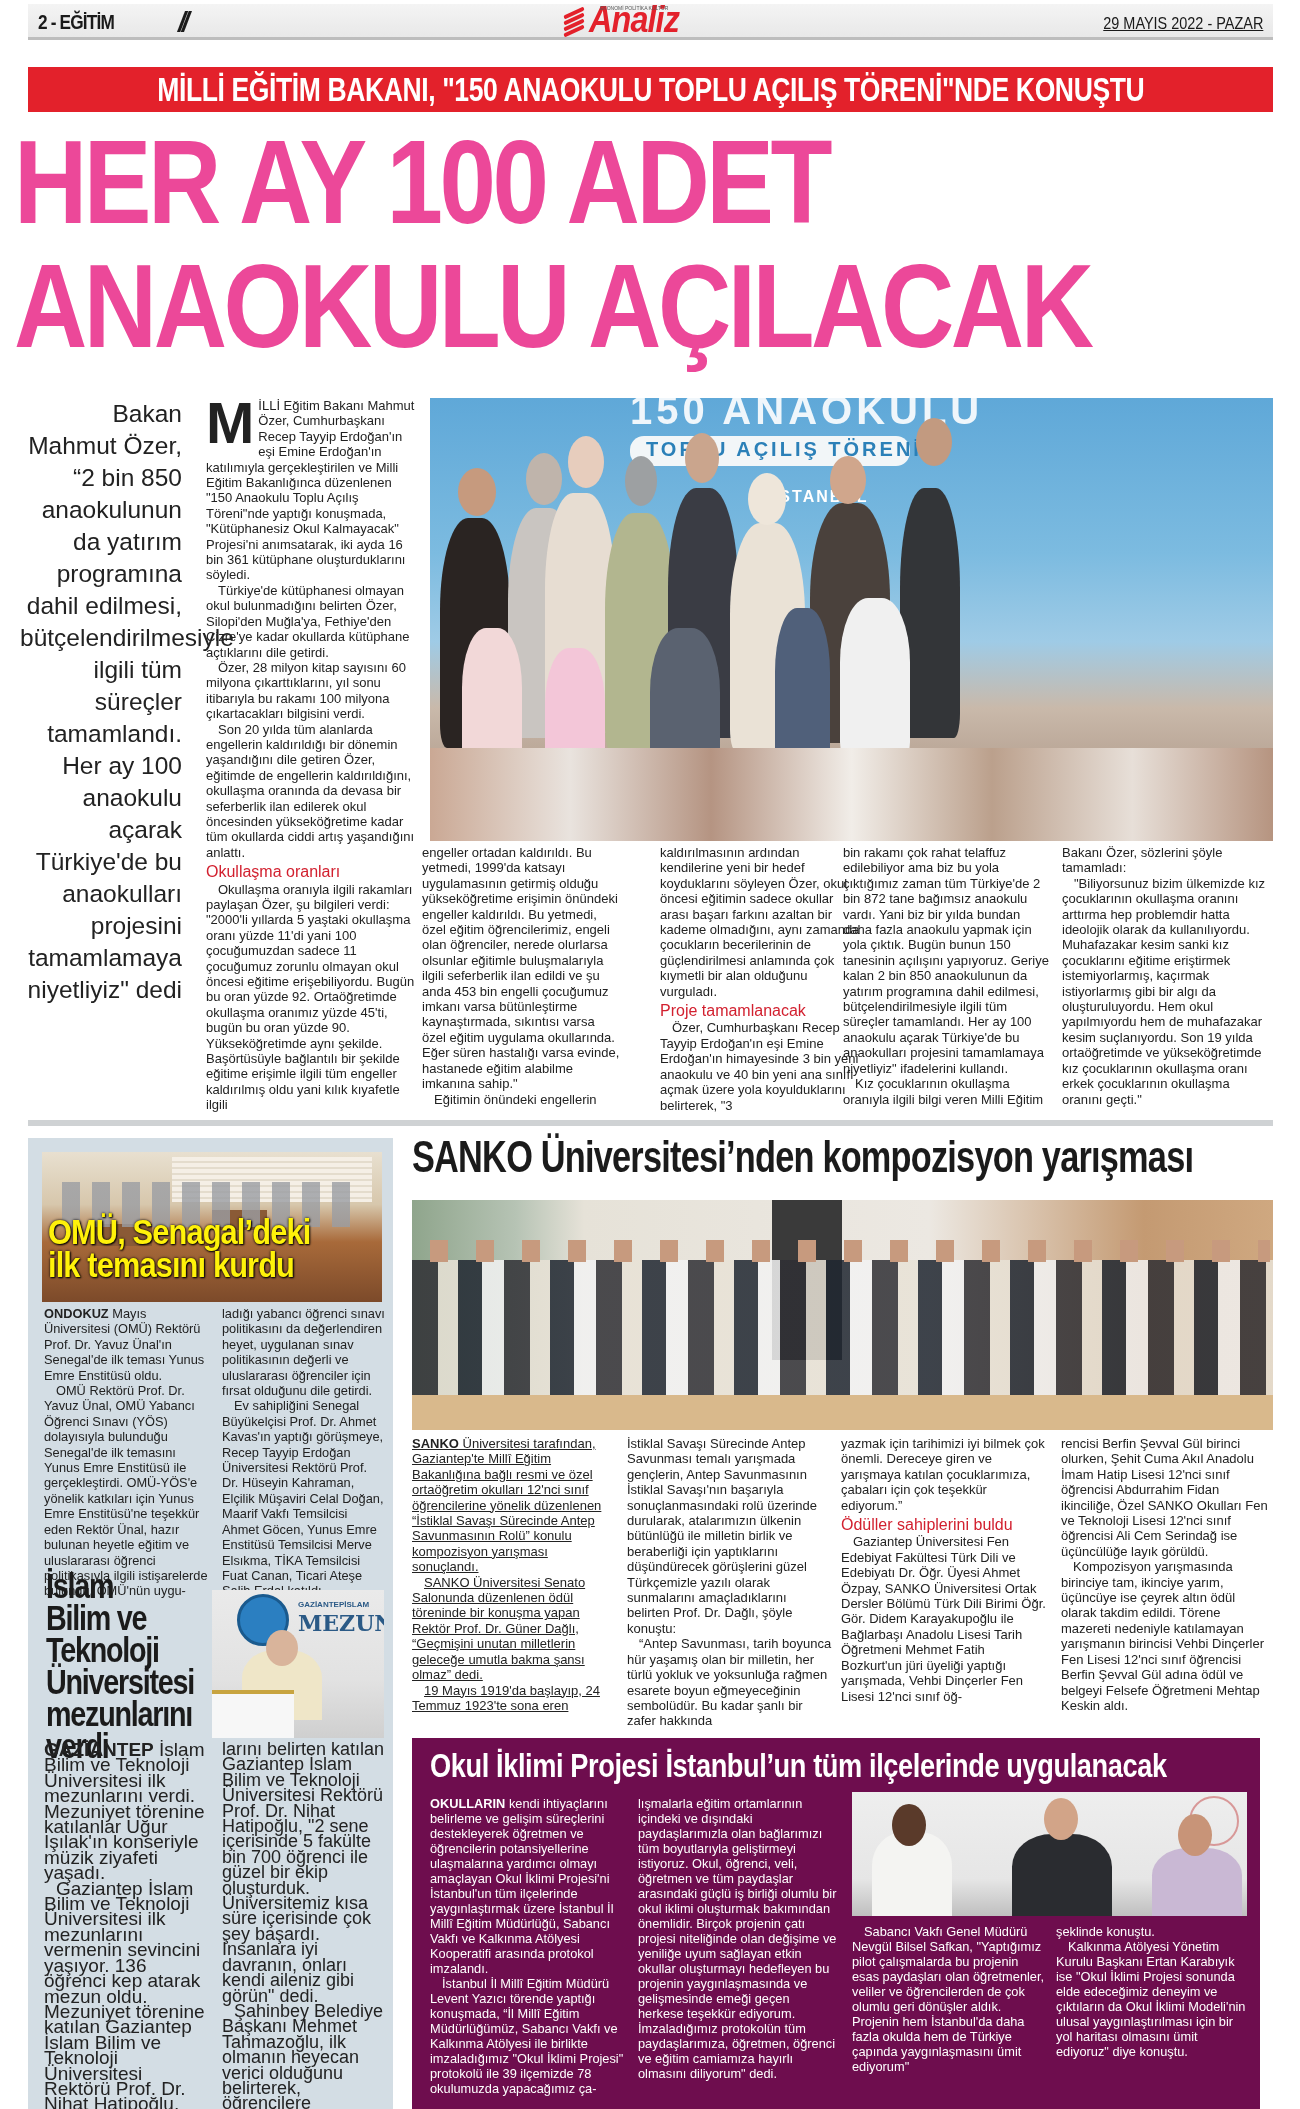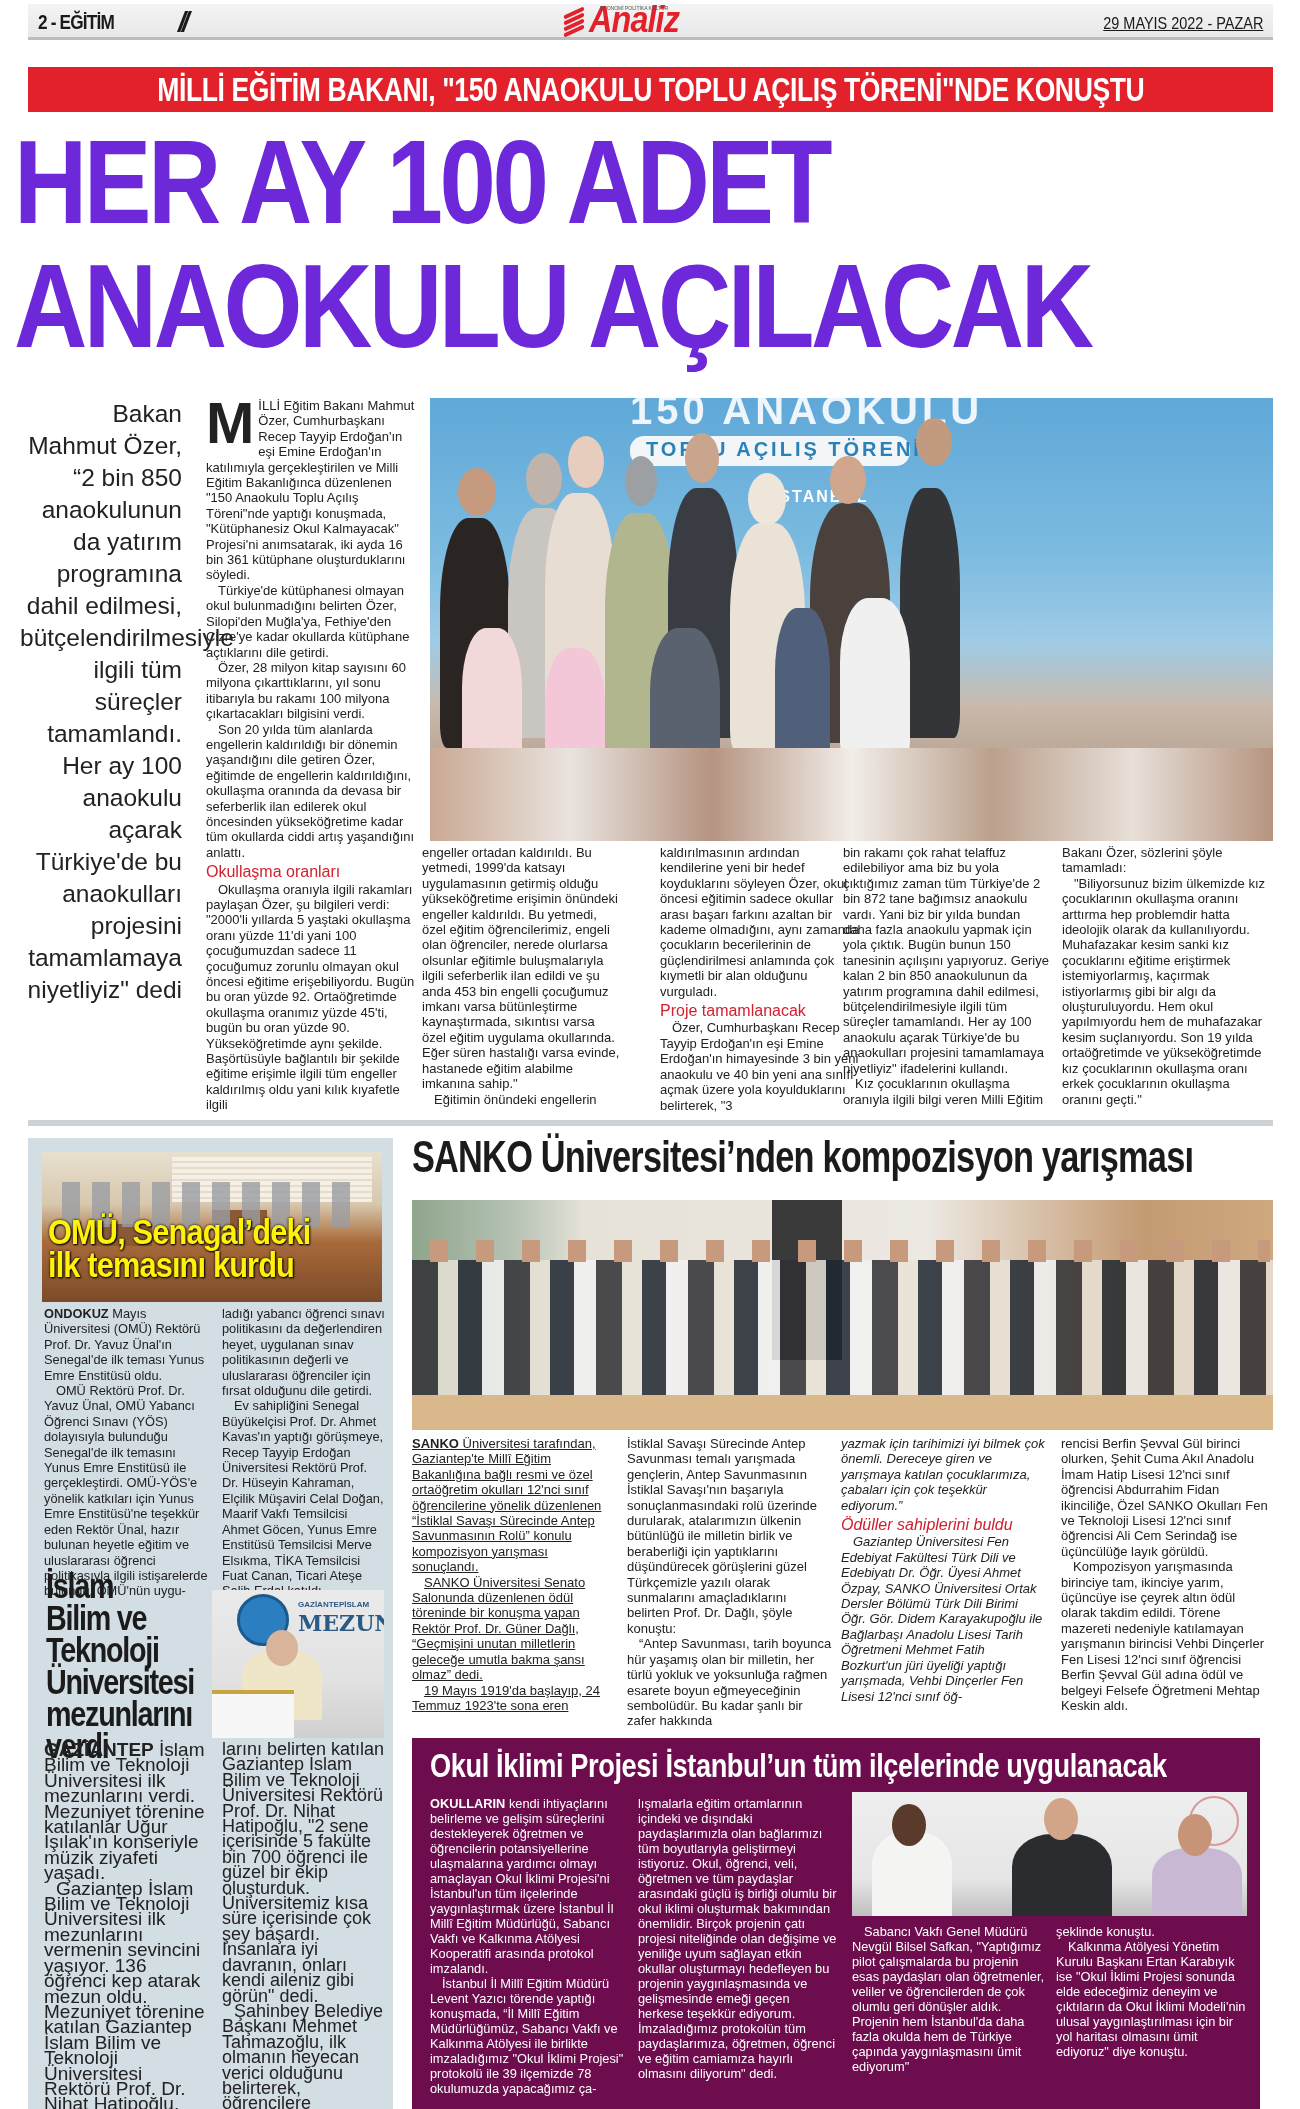--- a/index.html
+++ b/index.html
@@ -12,21 +12,21 @@
 .logo{position:absolute;left:535px;top:-2px;display:flex;align-items:center;}
 .logo-mark{width:24px;height:30px;position:relative;}
 .logo-mark span{position:absolute;left:0;width:22px;height:4px;background:#e3212b;border-radius:2px;transform:rotate(-25deg);}
 .logo-text{font-size:36px;font-weight:bold;font-style:italic;color:#e3212b;letter-spacing:-1px;transform:scaleX(0.9);transform-origin:left;margin-left:2px;line-height:36px;}
 .logo-tag{position:absolute;left:572px;top:1px;font-size:5px;color:#555;}
 .date{position:absolute;right:10px;top:10px;font-size:17px;text-decoration:underline;transform:scaleX(0.85);transform-origin:right;}
 
 .kicker{position:absolute;left:28px;top:67px;width:1245px;height:45px;background:#e3212b;color:#fff;display:flex;align-items:center;justify-content:center;}
 .kicker span{font-size:34px;font-weight:bold;letter-spacing:-0.5px;transform:scaleX(0.78);white-space:nowrap;}
 
-.headline{position:absolute;left:14px;top:120px;width:1280px;font-weight:bold;color:#6d28d9;}
+.headline{position:absolute;left:14px;top:120px;width:1280px;font-weight:bold;color:#ec4899;}
 .headline div{font-size:118px;line-height:124px;white-space:nowrap;transform:scaleX(0.86);transform-origin:left;letter-spacing:-4px;}
 
 .pullquote{position:absolute;left:20px;top:398px;width:162px;text-align:right;font-size:24.5px;line-height:32px;color:#222;}
 
 .col{position:absolute;font-size:13px;line-height:15.4px;color:#222;text-align:left;}
 .col p{text-indent:12px;}
 .col p.first{text-indent:0;}
 .col .sub{color:#d2202f;font-size:16px;font-weight:normal;margin:4px 0 2px;}
 .dropcap{float:left;font-size:58px;line-height:46px;font-weight:bold;margin:2px 4px 0 0;}
 
@@ -193,21 +193,21 @@
 
 <div class="col" style="left:412px;top:1436px;width:205px;text-decoration:underline;">
   <p class="first"><b>SANKO</b><span> Üniversitesi tarafından, Gaziantep'te Millî Eğitim Bakanlığına bağlı resmi ve özel ortaöğretim okulları 12'nci sınıf öğrencilerine yönelik düzenlenen “İstiklal Savaşı Sürecinde Antep Savunmasının Rolü” konulu kompozisyon yarışması sonuçlandı.</span></p>
   <p>SANKO Üniversitesi Senato Salonunda düzenlenen ödül töreninde bir konuşma yapan Rektör Prof. Dr. Güner Dağlı, “Geçmişini unutan milletlerin geleceğe umutla bakma şansı olmaz” dedi.</p>
   <p>19 Mayıs 1919'da başlayıp, 24 Temmuz 1923'te sona eren</p>
 </div>
 <div class="col" style="left:627px;top:1436px;width:205px;">
   <p class="first">İstiklal Savaşı Sürecinde Antep Savunması temalı yarışmada gençlerin, Antep Savunmasının İstiklal Savaşı'nın başarıyla sonuçlanmasındaki rolü üzerinde durularak, atalarımızın ülkenin bütünlüğü ile milletin birlik ve beraberliği için yaptıklarını düşündürecek görüşlerini güzel Türkçemizle yazılı olarak sunmalarını amaçladıklarını belirten Prof. Dr. Dağlı, şöyle konuştu:</p>
   <p>“Antep Savunması, tarih boyunca hür yaşamış olan bir milletin, her türlü yokluk ve yoksunluğa rağmen esarete boyun eğmeyeceğinin sembolüdür. Bu kadar şanlı bir zafer hakkında</p>
 </div>
-<div class="col" style="left:841px;top:1436px;width:205px;font-style:italic;">
+<div class="col" style="left:841px;top:1436px;width:205px;">
   <p class="first">yazmak için tarihimizi iyi bilmek çok önemli. Dereceye giren ve yarışmaya katılan çocuklarımıza, çabaları için çok teşekkür ediyorum.”</p>
   <div class="sub">Ödüller sahiplerini buldu</div>
   <p>Gaziantep Üniversitesi Fen Edebiyat Fakültesi Türk Dili ve Edebiyatı Dr. Öğr. Üyesi Ahmet Özpay, SANKO Üniversitesi Ortak Dersler Bölümü Türk Dili Birimi Öğr. Gör. Didem Karayakupoğlu ile Bağlarbaşı Anadolu Lisesi Tarih Öğretmeni Mehmet Fatih Bozkurt'un jüri üyeliği yaptığı yarışmada, Vehbi Dinçerler Fen Lisesi 12'nci sınıf öğ-</p>
 </div>
 <div class="col" style="left:1061px;top:1436px;width:212px;">
   <p class="first">rencisi Berfin Şevval Gül birinci olurken, Şehit Cuma Akıl Anadolu İmam Hatip Lisesi 12'nci sınıf öğrencisi Abdurrahim Fidan ikinciliğe, Özel SANKO Okulları Fen ve Teknoloji Lisesi 12'nci sınıf öğrencisi Ali Cem Serindağ ise üçüncülüğe layık görüldü.</p>
   <p>Kompozisyon yarışmasında birinciye tam, ikinciye yarım, üçüncüye ise çeyrek altın ödül olarak takdim edildi. Törene mazereti nedeniyle katılamayan yarışmanın birincisi Vehbi Dinçerler Fen Lisesi 12'nci sınıf öğrencisi Berfin Şevval Gül adına ödül ve belgeyi Felsefe Öğretmeni Mehtap Keskin aldı.</p>
 </div>
 
 <section class="purple">

